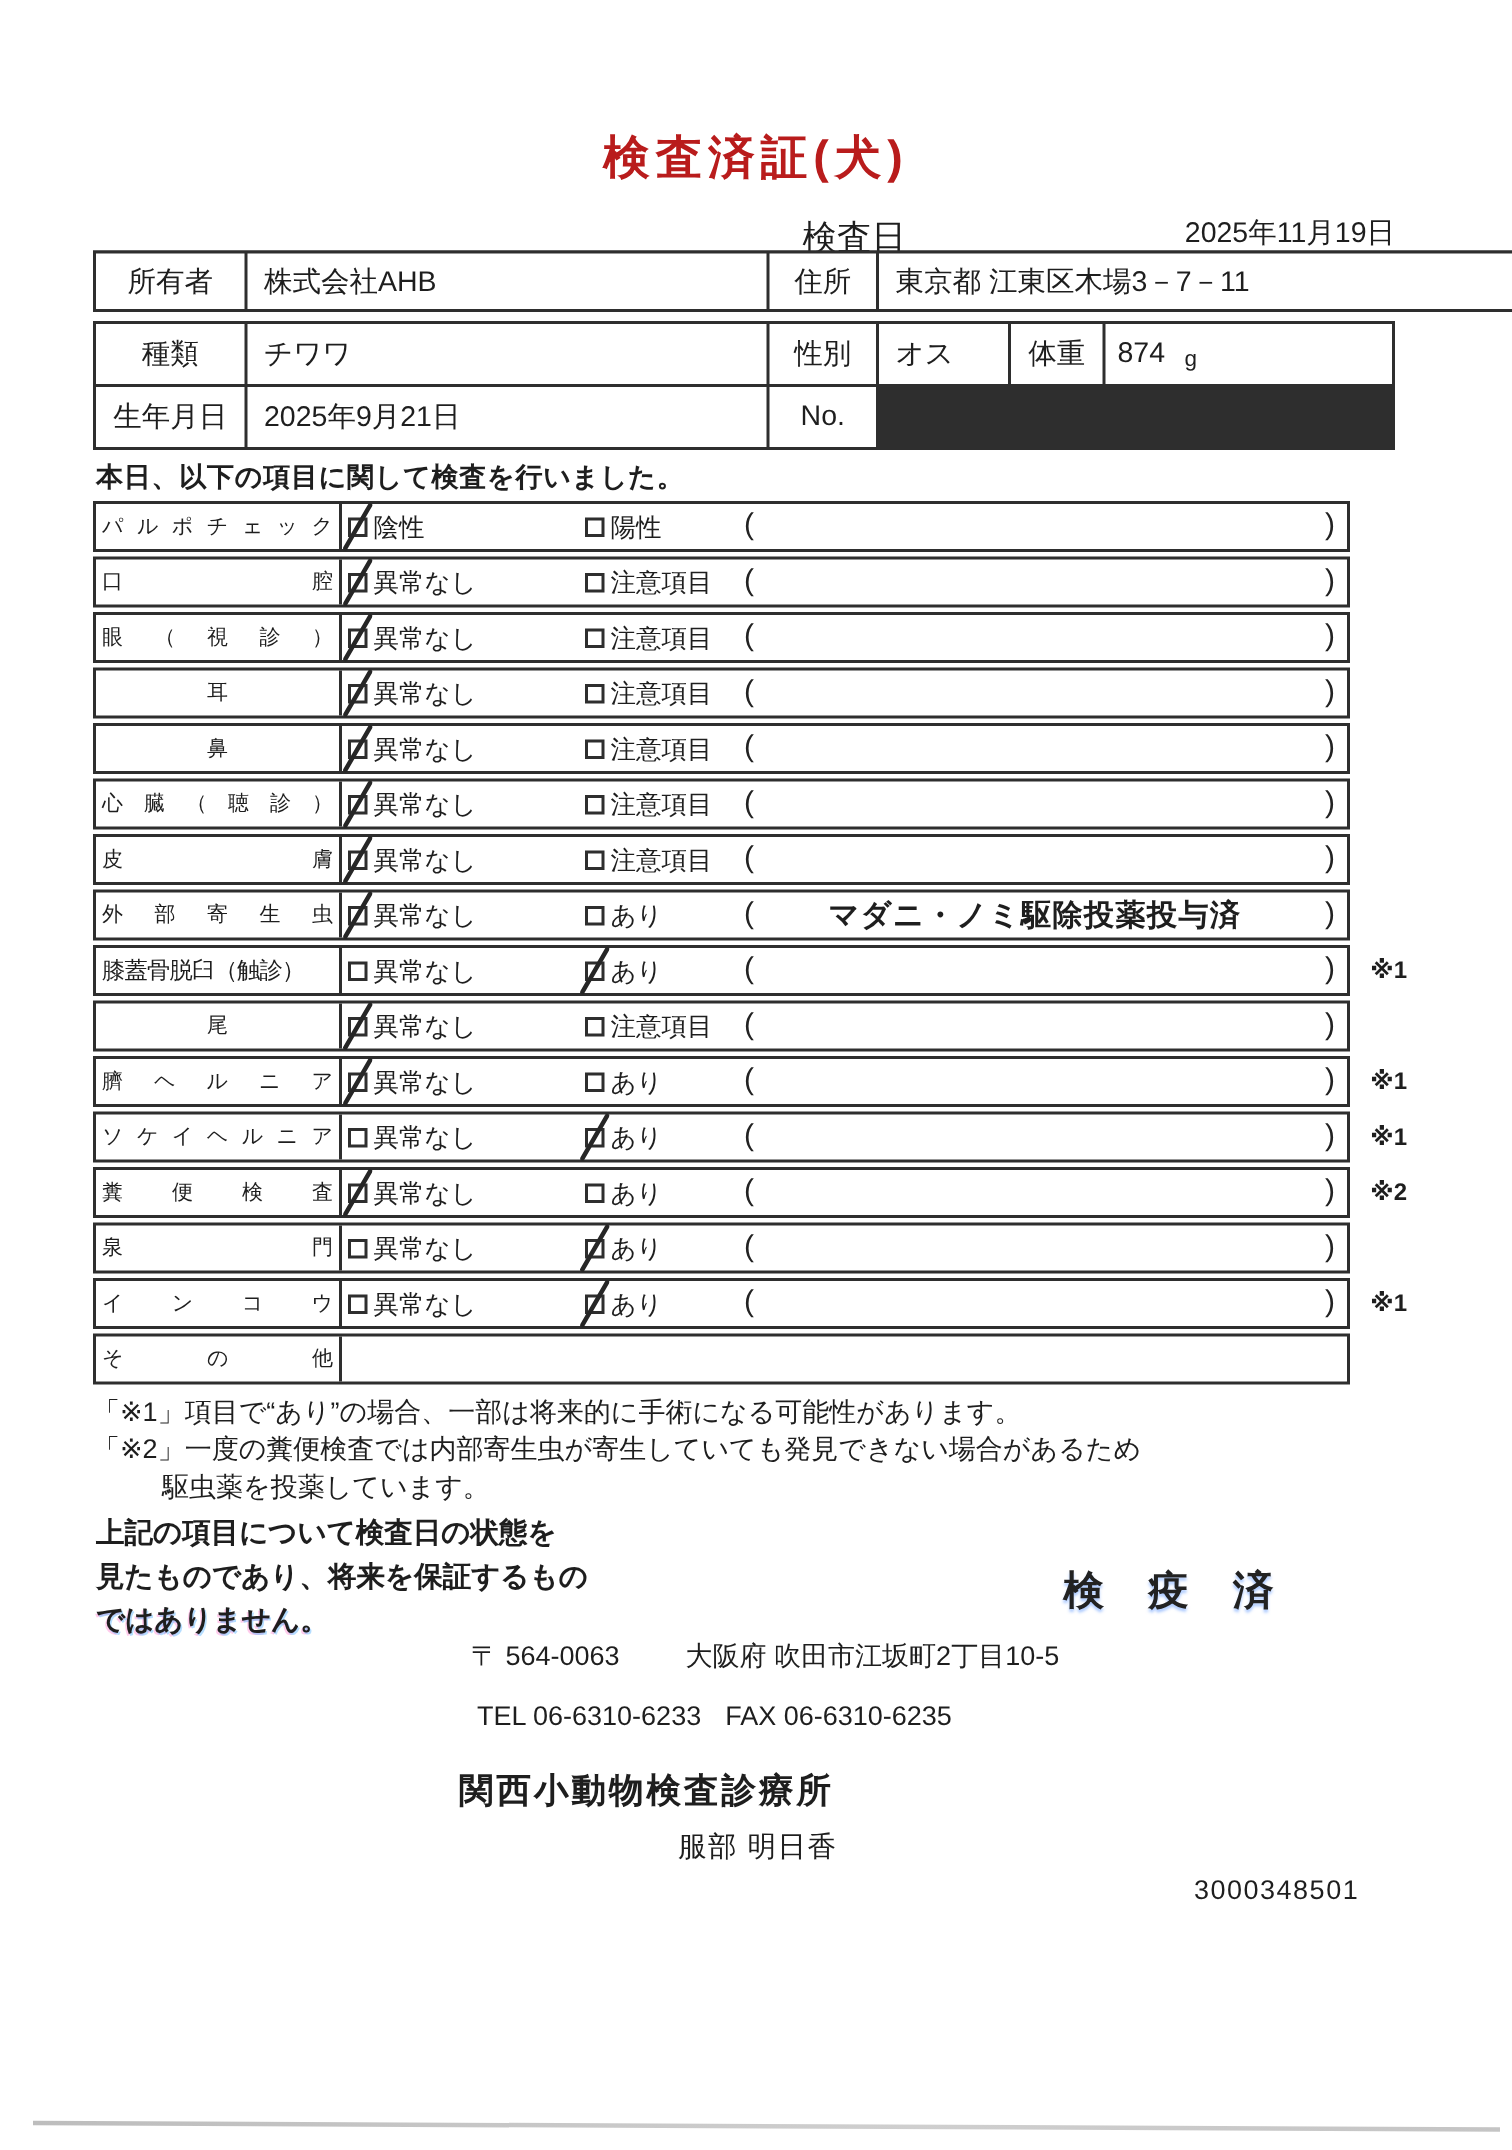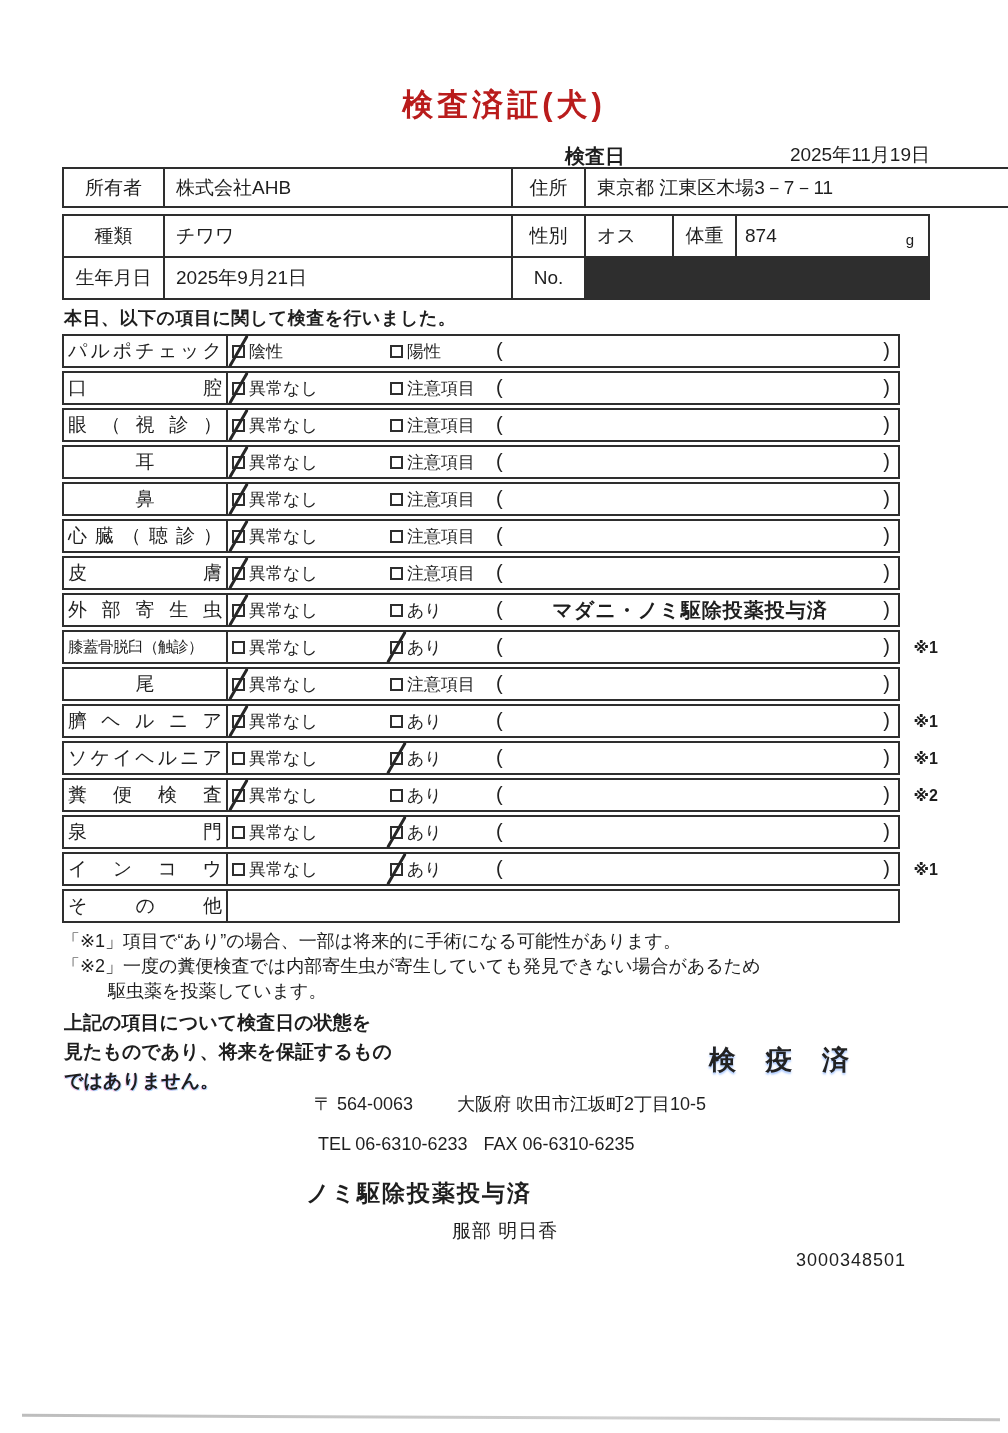--- a/index.html
+++ b/index.html
@@ -10,55 +10,55 @@
     background:#fff;
     font-family:"Liberation Sans","DejaVu Sans",sans-serif;
     color:#1e1e1e;
     overflow:hidden;
   }
   .doc-title {
     position:absolute; top:84px; left:0; width:100%;
     text-align:center; font-size:31px; font-weight:700; letter-spacing:4px;
     color:#b91c1c;
   }
-  .exam-date-label { position:absolute; left:565px; top:143px; font-size:20px; font-weight:700; }
+  .exam-date-label { position:absolute; left:535px; top:143px; font-size:23px; font-weight:400; }
   .exam-date-value { position:absolute; right:78px; top:142px; font-size:19px; }
 
   
   .grid {
     position:absolute; left:62px;
     background:#2e2e2e; border:2px solid #2e2e2e;
     display:grid; gap:2px;
   }
   .grid > div {
     background:#fff; display:flex; align-items:center;
     font-size:19px; padding:16px 8px; white-space:nowrap;
   }
   .grid .lab { justify-content:center; padding:0 4px; }
   .grid .val { justify-content:flex-start; padding-left:11px; }
   #owner-grid { top:167px; width:956px; grid-template-columns:99px 346px 71px 1fr; grid-template-rows:37px; }
   #pet-grid   { top:214px; width:868px; grid-template-columns:99px 346px 71px 86px 61px 1fr; grid-template-rows:40px 40px; }
-  .weight-cell { justify-content:space-between; padding-right:14px !important; }
+  .weight-cell { justify-content:flex-start; padding-right:14px !important; }
   .weight-cell .unit { font-size:15px; margin-left:13px; margin-top:6px; }
   .span3 { grid-column:span 3; }
 
   .intro { position:absolute; left:64px; top:306px; font-size:18px; font-weight:600; letter-spacing:0.5px; }
 
   
   .checklist { position:absolute; left:62px; top:334px; width:838px; }
   .row {
     position:relative; display:flex;
     height:34px; border:2px solid #2e2e2e; margin-bottom:3px;
     background:#fff;
   }
   .row-label {
     width:164px; flex:0 0 164px; border-right:2px solid #2e2e2e;
     display:flex; align-items:center; padding:0 4px;
   }
-  .row-label-text { width:100%; font-size:19px; letter-spacing:0; }
+  .row-label-text { width:100%; font-size:14px; letter-spacing:0; }
   .align-justify { text-align:justify; text-align-last:justify; }
   .align-center  { text-align:center; text-align-last:center; }
   .align-left    { text-align:left; text-align-last:left; font-size:15.5px; letter-spacing:-0.5px; }
   .row-content { position:relative; flex:1; }
   .opt { position:absolute; top:0; height:100%; display:flex; align-items:center; gap:4px; }
   .opt1 { left:4px; } .opt2 { left:136px;padding-left:26px; }
   .cb { width:13px; height:13px; border:2px solid #2e2e2e; position:relative; flex:0 0 13px; }
   .slash {
     display:none; position:absolute; left:3px; top:-14px;
     width:2.5px; height:36px; background:#262626; transform:rotate(30deg);
@@ -483,18 +483,18 @@
   <div class="stamp">検 疫 済</div>
 
   <div class="addr-line">
     <span>〒 564-0063</span><span class="gap"></span><span>大阪府 吹田市江坂町2丁目10-5</span>
   </div>
 
   <div class="tel-line">
     <span>TEL 06-6310-6233</span><span class="gap"></span><span>FAX 06-6310-6235</span>
   </div>
 
-  <div class="clinic">ノミ駆除投薬投与済</div>
+  <div class="clinic">関西小動物検査診療所</div>
   <div class="vet">服部 明日香</div>
   <div class="serial">3000348501</div>
 
   <div class="scan-edge"></div>
 </div>
 
 </body></html>

